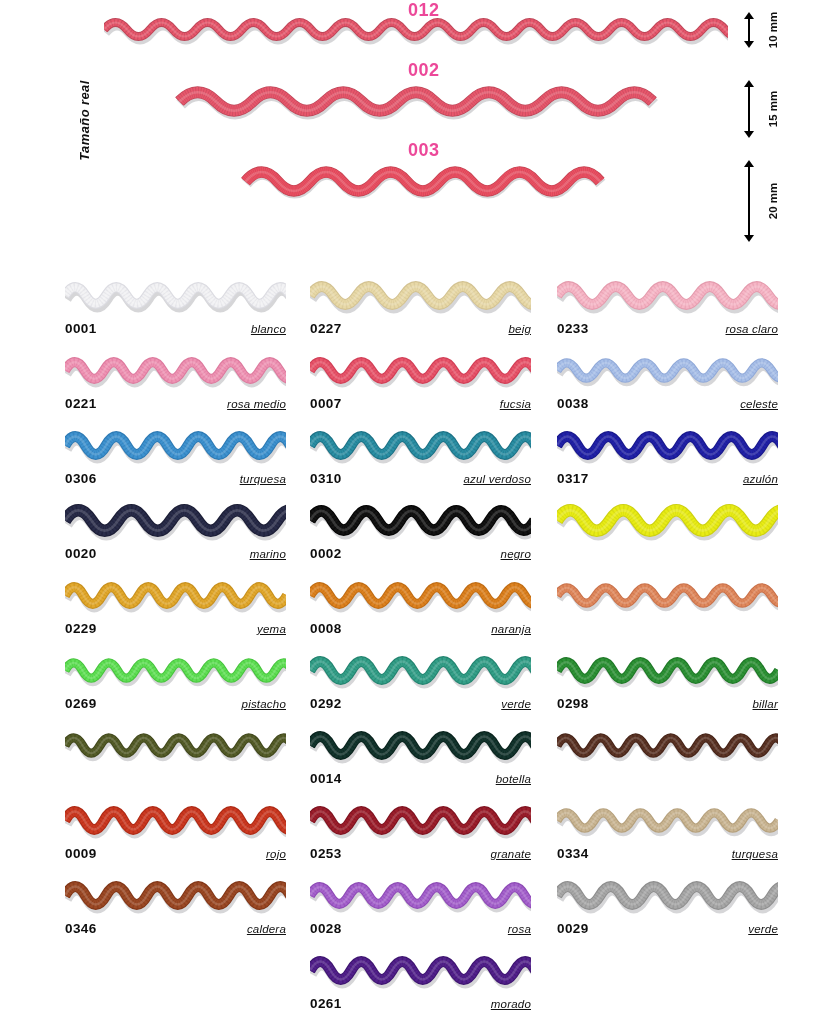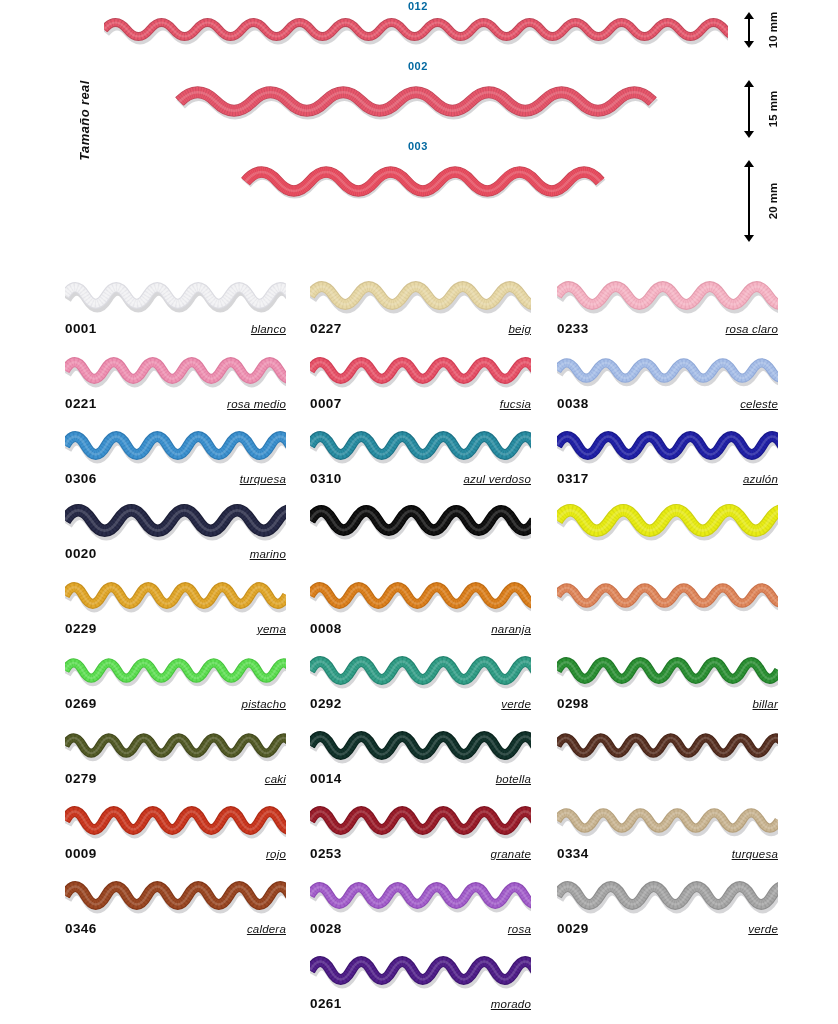--- a/index.html
+++ b/index.html
@@ -33,22 +33,22 @@
     white-space: nowrap;
     transform-origin: center center;
   }
   .size-label-vertical > span {
     transform: rotate(-90deg);
     display: block;
   }
   .size-code {
     position: absolute;
     font-weight: 700;
-    font-size: 11px;
-    color: #0369a1;
+    font-size: 18px;
+    color: #ec4899;
     letter-spacing: .5px;
   }
   .size-wave { position: absolute; }
   .size-dim {
     position: absolute;
     width: 46px;
     display: flex; align-items: center;
   }
   .size-dim .arrow-col {
     width: 16px; height: 100%;
@@ -304,20 +304,24 @@
       </div>
     </div>
     <div class="swatch-cell" style="left: 310px; top: 225px; width: 221px;">
       <svg width="221" height="47" viewBox="0 0 221 47" class="swatch-wave">
         <path d="M 0 23.5 Q 11.25 4.300000000000001 22.5 23.5 Q 33.75 42.7 45 23.5 Q 56.25 4.300000000000001 67.5 23.5 Q 78.75 42.7 90 23.5 Q 101.25 4.300000000000001 112.5 23.5 Q 123.75 42.7 135 23.5 Q 146.25 4.300000000000001 157.5 23.5 Q 168.75 42.7 180 23.5 Q 191.25 4.300000000000001 202.5 23.5 Q 213.75 42.7 225 23.5" fill="none" stroke="rgba(120,120,125,0.30)" stroke-width="11.700000000000001" stroke-linecap="butt" transform="translate(1.5,3.5)"></path>
         <path d="M 0 23.5 Q 11.25 4.300000000000001 22.5 23.5 Q 33.75 42.7 45 23.5 Q 56.25 4.300000000000001 67.5 23.5 Q 78.75 42.7 90 23.5 Q 101.25 4.300000000000001 112.5 23.5 Q 123.75 42.7 135 23.5 Q 146.25 4.300000000000001 157.5 23.5 Q 168.75 42.7 180 23.5 Q 191.25 4.300000000000001 202.5 23.5 Q 213.75 42.7 225 23.5" fill="none" stroke="#050505" stroke-width="11.700000000000001" stroke-linecap="butt"></path>
         <path d="M 0 23.5 Q 11.25 4.300000000000001 22.5 23.5 Q 33.75 42.7 45 23.5 Q 56.25 4.300000000000001 67.5 23.5 Q 78.75 42.7 90 23.5 Q 101.25 4.300000000000001 112.5 23.5 Q 123.75 42.7 135 23.5 Q 146.25 4.300000000000001 157.5 23.5 Q 168.75 42.7 180 23.5 Q 191.25 4.300000000000001 202.5 23.5 Q 213.75 42.7 225 23.5" fill="none" stroke="#141414" stroke-width="9.5" stroke-linecap="butt"></path>
         <path d="M 0 23.5 Q 11.25 4.300000000000001 22.5 23.5 Q 33.75 42.7 45 23.5 Q 56.25 4.300000000000001 67.5 23.5 Q 78.75 42.7 90 23.5 Q 101.25 4.300000000000001 112.5 23.5 Q 123.75 42.7 135 23.5 Q 146.25 4.300000000000001 157.5 23.5 Q 168.75 42.7 180 23.5 Q 191.25 4.300000000000001 202.5 23.5 Q 213.75 42.7 225 23.5" fill="none" stroke="#050505" stroke-width="9.5" stroke-linecap="butt" stroke-dasharray="1.1 2.0" opacity="0.55"></path>
         <path d="M 0 23.5 Q 11.25 4.300000000000001 22.5 23.5 Q 33.75 42.7 45 23.5 Q 56.25 4.300000000000001 67.5 23.5 Q 78.75 42.7 90 23.5 Q 101.25 4.300000000000001 112.5 23.5 Q 123.75 42.7 135 23.5 Q 146.25 4.300000000000001 157.5 23.5 Q 168.75 42.7 180 23.5 Q 191.25 4.300000000000001 202.5 23.5 Q 213.75 42.7 225 23.5" fill="none" stroke="#ffffff" stroke-width="2.5740000000000003" stroke-linecap="butt" opacity="0.16"></path>
       </svg>
+      <div class="swatch-caption">
+        <span class="swatch-code">0002</span>
+        <span class="swatch-name">negro</span>
+      </div>
     </div>
     <div class="swatch-cell" style="left: 557px; top: 225px; width: 221px;">
       <svg width="221" height="47" viewBox="0 0 221 47" class="swatch-wave">
         <path d="M 0 23.5 Q 13.25 3.0199999999999996 26.5 23.5 Q 39.75 43.980000000000004 53 23.5 Q 66.25 3.0199999999999996 79.5 23.5 Q 92.75 43.980000000000004 106 23.5 Q 119.25 3.0199999999999996 132.5 23.5 Q 145.75 43.980000000000004 159 23.5 Q 172.25 3.0199999999999996 185.5 23.5 Q 198.75 43.980000000000004 212 23.5 Q 225.25 3.0199999999999996 238.5 23.5" fill="none" stroke="rgba(120,120,125,0.30)" stroke-width="12.48" stroke-linecap="butt" transform="translate(1.5,3.5)"></path>
         <path d="M 0 23.5 Q 13.25 3.0199999999999996 26.5 23.5 Q 39.75 43.980000000000004 53 23.5 Q 66.25 3.0199999999999996 79.5 23.5 Q 92.75 43.980000000000004 106 23.5 Q 119.25 3.0199999999999996 132.5 23.5 Q 145.75 43.980000000000004 159 23.5 Q 172.25 3.0199999999999996 185.5 23.5 Q 198.75 43.980000000000004 212 23.5 Q 225.25 3.0199999999999996 238.5 23.5" fill="none" stroke="#cdd110" stroke-width="12.48" stroke-linecap="butt"></path>
         <path d="M 0 23.5 Q 13.25 3.0199999999999996 26.5 23.5 Q 39.75 43.980000000000004 53 23.5 Q 66.25 3.0199999999999996 79.5 23.5 Q 92.75 43.980000000000004 106 23.5 Q 119.25 3.0199999999999996 132.5 23.5 Q 145.75 43.980000000000004 159 23.5 Q 172.25 3.0199999999999996 185.5 23.5 Q 198.75 43.980000000000004 212 23.5 Q 225.25 3.0199999999999996 238.5 23.5" fill="none" stroke="#e8ec16" stroke-width="10.280000000000001" stroke-linecap="butt"></path>
         <path d="M 0 23.5 Q 13.25 3.0199999999999996 26.5 23.5 Q 39.75 43.980000000000004 53 23.5 Q 66.25 3.0199999999999996 79.5 23.5 Q 92.75 43.980000000000004 106 23.5 Q 119.25 3.0199999999999996 132.5 23.5 Q 145.75 43.980000000000004 159 23.5 Q 172.25 3.0199999999999996 185.5 23.5 Q 198.75 43.980000000000004 212 23.5 Q 225.25 3.0199999999999996 238.5 23.5" fill="none" stroke="#cdd110" stroke-width="10.280000000000001" stroke-linecap="butt" stroke-dasharray="1.1 2.0" opacity="0.55"></path>
         <path d="M 0 23.5 Q 13.25 3.0199999999999996 26.5 23.5 Q 39.75 43.980000000000004 53 23.5 Q 66.25 3.0199999999999996 79.5 23.5 Q 92.75 43.980000000000004 106 23.5 Q 119.25 3.0199999999999996 132.5 23.5 Q 145.75 43.980000000000004 159 23.5 Q 172.25 3.0199999999999996 185.5 23.5 Q 198.75 43.980000000000004 212 23.5 Q 225.25 3.0199999999999996 238.5 23.5" fill="none" stroke="#ffffff" stroke-width="2.7456" stroke-linecap="butt" opacity="0.16"></path>
       </svg>
     </div>
@@ -396,24 +400,20 @@
       </div>
     </div>
     <div class="swatch-cell" style="left: 65px; top: 450px; width: 221px;">
       <svg width="221" height="47" viewBox="0 0 221 47" class="swatch-wave">
         <path d="M 0 23.5 Q 8.75 8.14 17.5 23.5 Q 26.25 38.86 35 23.5 Q 43.75 8.14 52.5 23.5 Q 61.25 38.86 70 23.5 Q 78.75 8.14 87.5 23.5 Q 96.25 38.86 105 23.5 Q 113.75 8.14 122.5 23.5 Q 131.25 38.86 140 23.5 Q 148.75 8.14 157.5 23.5 Q 166.25 38.86 175 23.5 Q 183.75 8.14 192.5 23.5 Q 201.25 38.86 210 23.5 Q 218.75 8.14 227.5 23.5" fill="none" stroke="rgba(120,120,125,0.30)" stroke-width="9.36" stroke-linecap="butt" transform="translate(1.5,3.5)"></path>
         <path d="M 0 23.5 Q 8.75 8.14 17.5 23.5 Q 26.25 38.86 35 23.5 Q 43.75 8.14 52.5 23.5 Q 61.25 38.86 70 23.5 Q 78.75 8.14 87.5 23.5 Q 96.25 38.86 105 23.5 Q 113.75 8.14 122.5 23.5 Q 131.25 38.86 140 23.5 Q 148.75 8.14 157.5 23.5 Q 166.25 38.86 175 23.5 Q 183.75 8.14 192.5 23.5 Q 201.25 38.86 210 23.5 Q 218.75 8.14 227.5 23.5" fill="none" stroke="#41481c" stroke-width="9.36" stroke-linecap="butt"></path>
         <path d="M 0 23.5 Q 8.75 8.14 17.5 23.5 Q 26.25 38.86 35 23.5 Q 43.75 8.14 52.5 23.5 Q 61.25 38.86 70 23.5 Q 78.75 8.14 87.5 23.5 Q 96.25 38.86 105 23.5 Q 113.75 8.14 122.5 23.5 Q 131.25 38.86 140 23.5 Q 148.75 8.14 157.5 23.5 Q 166.25 38.86 175 23.5 Q 183.75 8.14 192.5 23.5 Q 201.25 38.86 210 23.5 Q 218.75 8.14 227.5 23.5" fill="none" stroke="#565e2a" stroke-width="7.159999999999999" stroke-linecap="butt"></path>
         <path d="M 0 23.5 Q 8.75 8.14 17.5 23.5 Q 26.25 38.86 35 23.5 Q 43.75 8.14 52.5 23.5 Q 61.25 38.86 70 23.5 Q 78.75 8.14 87.5 23.5 Q 96.25 38.86 105 23.5 Q 113.75 8.14 122.5 23.5 Q 131.25 38.86 140 23.5 Q 148.75 8.14 157.5 23.5 Q 166.25 38.86 175 23.5 Q 183.75 8.14 192.5 23.5 Q 201.25 38.86 210 23.5 Q 218.75 8.14 227.5 23.5" fill="none" stroke="#41481c" stroke-width="7.159999999999999" stroke-linecap="butt" stroke-dasharray="1.1 2.0" opacity="0.55"></path>
         <path d="M 0 23.5 Q 8.75 8.14 17.5 23.5 Q 26.25 38.86 35 23.5 Q 43.75 8.14 52.5 23.5 Q 61.25 38.86 70 23.5 Q 78.75 8.14 87.5 23.5 Q 96.25 38.86 105 23.5 Q 113.75 8.14 122.5 23.5 Q 131.25 38.86 140 23.5 Q 148.75 8.14 157.5 23.5 Q 166.25 38.86 175 23.5 Q 183.75 8.14 192.5 23.5 Q 201.25 38.86 210 23.5 Q 218.75 8.14 227.5 23.5" fill="none" stroke="#ffffff" stroke-width="2.0591999999999997" stroke-linecap="butt" opacity="0.16"></path>
       </svg>
-      <div class="swatch-caption">
-        <span class="swatch-code">0279</span>
-        <span class="swatch-name">caki</span>
-      </div>
     </div>
     <div class="swatch-cell" style="left: 310px; top: 450px; width: 221px;">
       <svg width="221" height="47" viewBox="0 0 221 47" class="swatch-wave">
         <path d="M 0 23.5 Q 10.25 5.579999999999998 20.5 23.5 Q 30.75 41.42 41 23.5 Q 51.25 5.579999999999998 61.5 23.5 Q 71.75 41.42 82 23.5 Q 92.25 5.579999999999998 102.5 23.5 Q 112.75 41.42 123 23.5 Q 133.25 5.579999999999998 143.5 23.5 Q 153.75 41.42 164 23.5 Q 174.25 5.579999999999998 184.5 23.5 Q 194.75 41.42 205 23.5 Q 215.25 5.579999999999998 225.5 23.5" fill="none" stroke="rgba(120,120,125,0.30)" stroke-width="10.92" stroke-linecap="butt" transform="translate(1.5,3.5)"></path>
         <path d="M 0 23.5 Q 10.25 5.579999999999998 20.5 23.5 Q 30.75 41.42 41 23.5 Q 51.25 5.579999999999998 61.5 23.5 Q 71.75 41.42 82 23.5 Q 92.25 5.579999999999998 102.5 23.5 Q 112.75 41.42 123 23.5 Q 133.25 5.579999999999998 143.5 23.5 Q 153.75 41.42 164 23.5 Q 174.25 5.579999999999998 184.5 23.5 Q 194.75 41.42 205 23.5 Q 215.25 5.579999999999998 225.5 23.5" fill="none" stroke="#0a241e" stroke-width="10.92" stroke-linecap="butt"></path>
         <path d="M 0 23.5 Q 10.25 5.579999999999998 20.5 23.5 Q 30.75 41.42 41 23.5 Q 51.25 5.579999999999998 61.5 23.5 Q 71.75 41.42 82 23.5 Q 92.25 5.579999999999998 102.5 23.5 Q 112.75 41.42 123 23.5 Q 133.25 5.579999999999998 143.5 23.5 Q 153.75 41.42 164 23.5 Q 174.25 5.579999999999998 184.5 23.5 Q 194.75 41.42 205 23.5 Q 215.25 5.579999999999998 225.5 23.5" fill="none" stroke="#14352e" stroke-width="8.719999999999999" stroke-linecap="butt"></path>
         <path d="M 0 23.5 Q 10.25 5.579999999999998 20.5 23.5 Q 30.75 41.42 41 23.5 Q 51.25 5.579999999999998 61.5 23.5 Q 71.75 41.42 82 23.5 Q 92.25 5.579999999999998 102.5 23.5 Q 112.75 41.42 123 23.5 Q 133.25 5.579999999999998 143.5 23.5 Q 153.75 41.42 164 23.5 Q 174.25 5.579999999999998 184.5 23.5 Q 194.75 41.42 205 23.5 Q 215.25 5.579999999999998 225.5 23.5" fill="none" stroke="#0a241e" stroke-width="8.719999999999999" stroke-linecap="butt" stroke-dasharray="1.1 2.0" opacity="0.55"></path>
         <path d="M 0 23.5 Q 10.25 5.579999999999998 20.5 23.5 Q 30.75 41.42 41 23.5 Q 51.25 5.579999999999998 61.5 23.5 Q 71.75 41.42 82 23.5 Q 92.25 5.579999999999998 102.5 23.5 Q 112.75 41.42 123 23.5 Q 133.25 5.579999999999998 143.5 23.5 Q 153.75 41.42 164 23.5 Q 174.25 5.579999999999998 184.5 23.5 Q 194.75 41.42 205 23.5 Q 215.25 5.579999999999998 225.5 23.5" fill="none" stroke="#ffffff" stroke-width="2.4024" stroke-linecap="butt" opacity="0.16"></path>
       </svg>
       <div class="swatch-caption">

